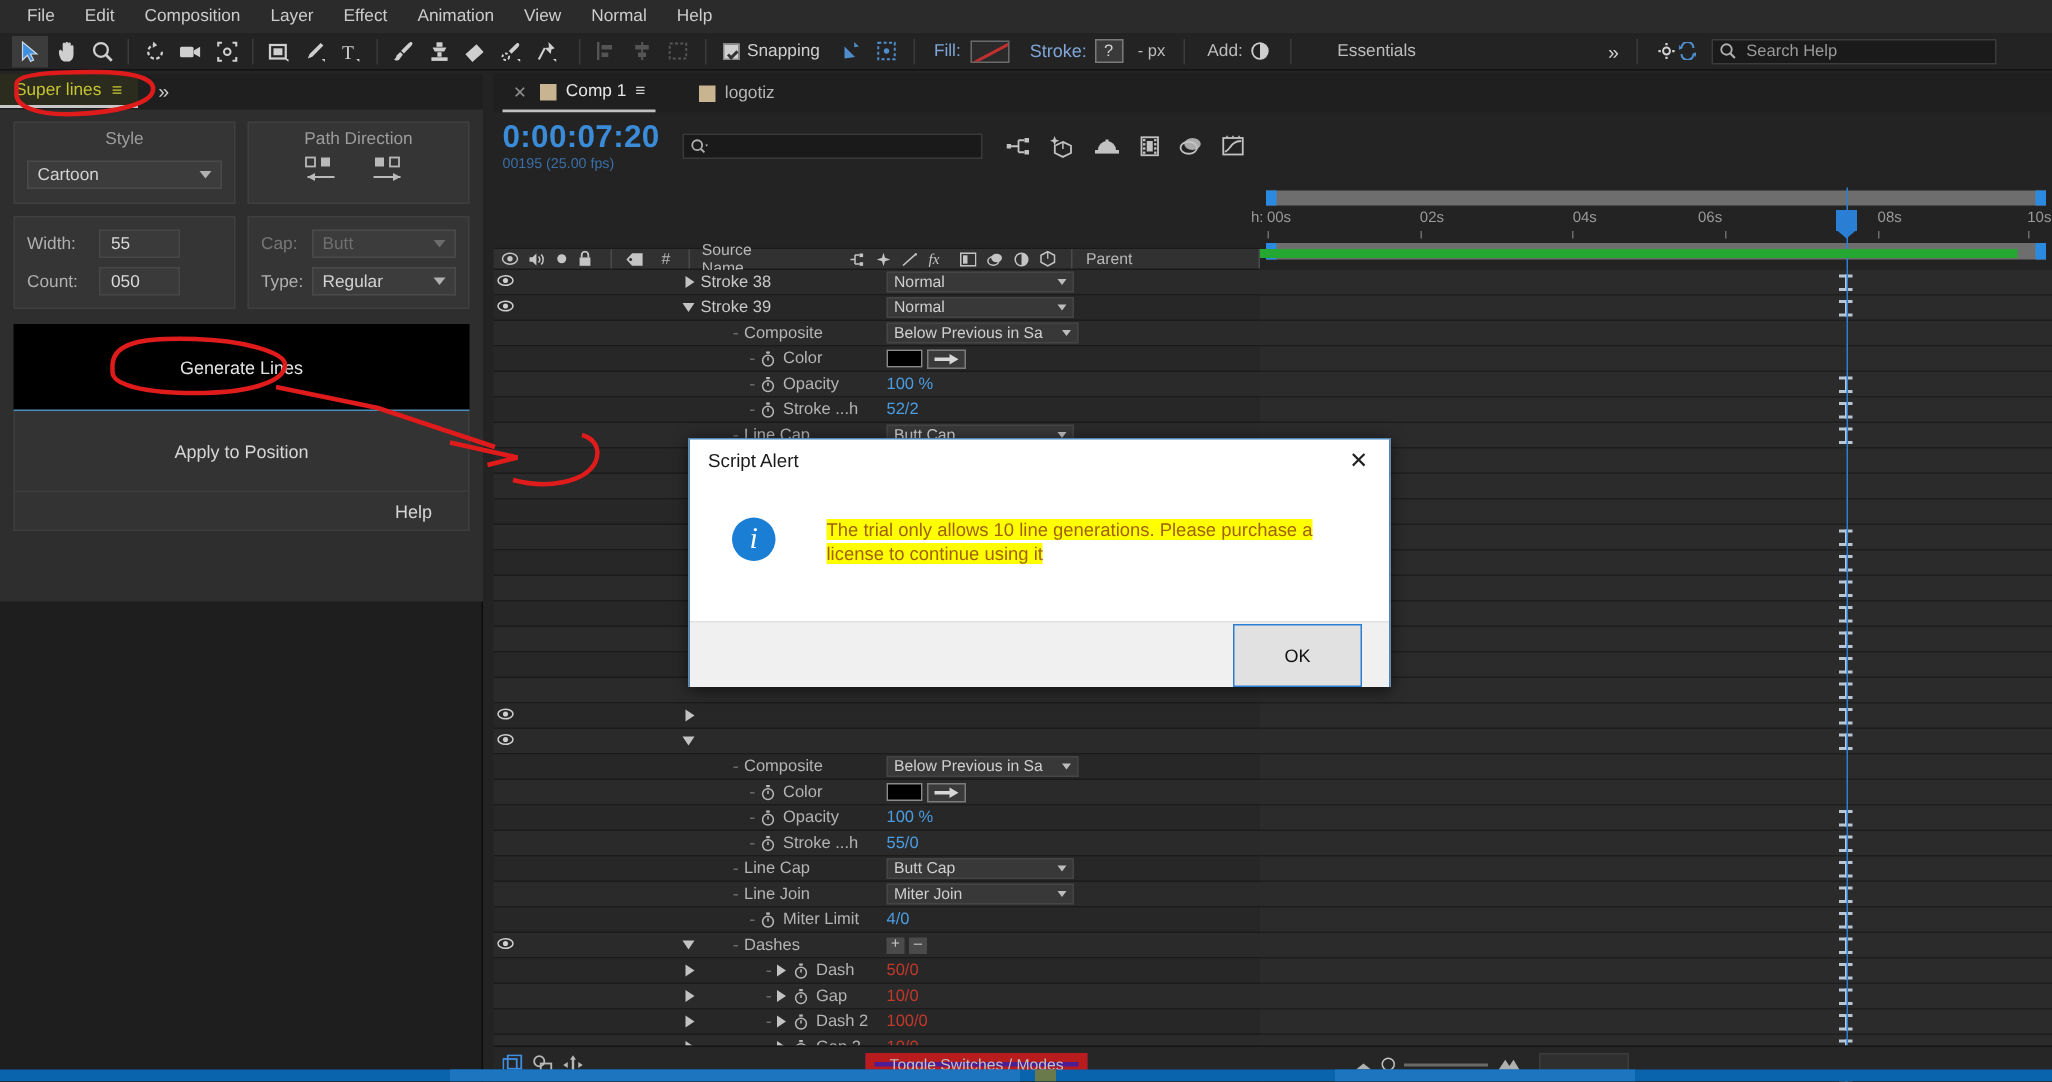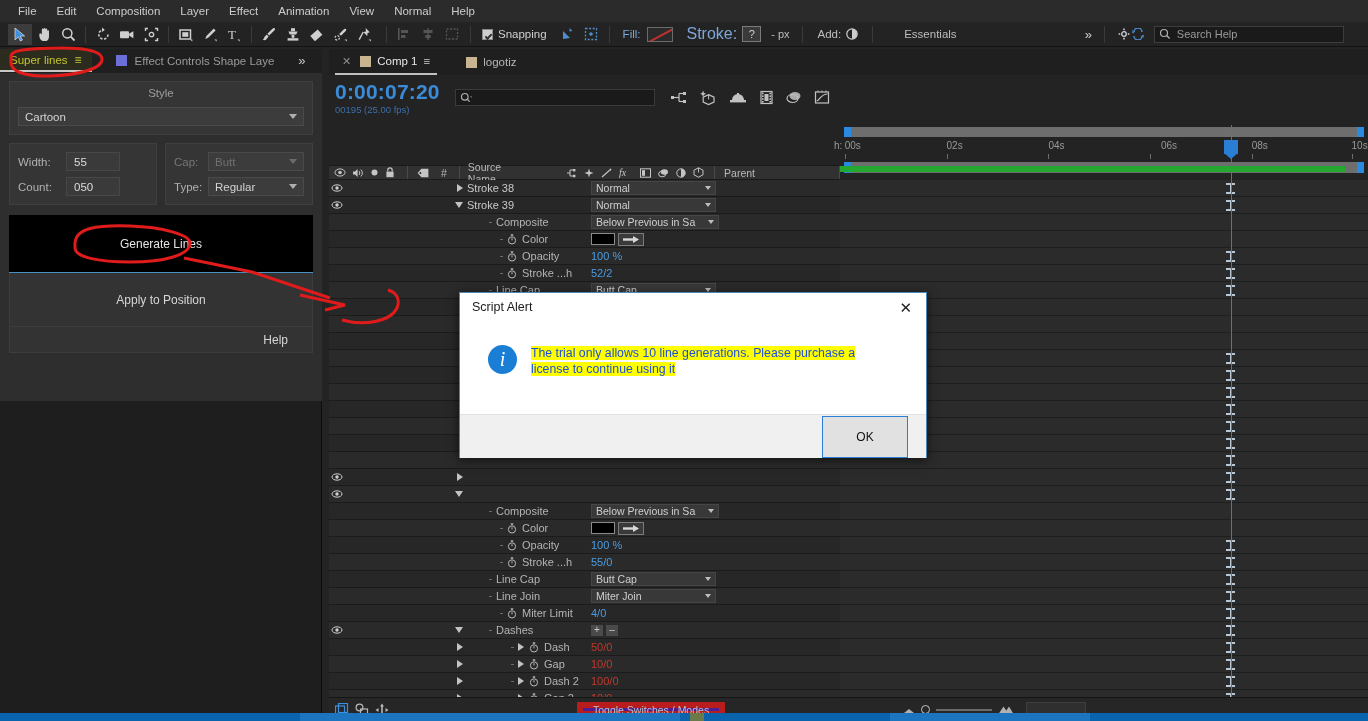--- a/index.html
+++ b/index.html
@@ -114,21 +114,21 @@
   .toggle-sw { background:#4c1d95; border:6px solid #b91c1c; height:15px; display:flex; align-items:center; padding:0 10px; color:#c0c0c0; font-size:10.5px; }
   .zslider { width:56px; height:2px; background:#6a6a6a; }
   .znob { width:9px; height:9px; border:1.5px solid #c3c3c3; border-radius:50%; }
 
   
   .dlg { position:absolute; left:459px; top:292px; width:468px; height:166px; background:#ffffff; border:1px solid #4a86b8; box-shadow:0 2px 10px rgba(0,0,0,.6); }
   .dlg-title { height:28px; display:flex; align-items:center; justify-content:space-between; padding:0 10px 0 12px; color:#1b1b1b; font-size:12.5px; }
   .dlg-x { color:#222; font-size:15px; line-height:15px; padding:0 4px; }
   .dlg-body { height:93px; display:flex; align-items:flex-start; padding:24px 16px 0 28px; }
   .infoicon { width:29px; height:29px; border-radius:50%; background:#1a7fd4; color:#fff; font-family:"Liberation Serif",serif; font-size:20px; font-style:italic; display:flex; align-items:center; justify-content:center; flex:0 0 29px; margin-right:14px; }
-  .dlg-msg { font-size:12.3px; color:#1d4ed8; line-height:16px; max-width:336px; }
+  .dlg-msg { font-size:12.3px; color:#a16207; line-height:16px; max-width:336px;margin-left:20px; }
   .dlg-msg span { background:#ffff00; }
   .dlg-foot { height:44px; background:#f0f0f0; display:flex; align-items:center; justify-content:flex-end; padding-right:18px; border-top:1px solid #e2e2e2; }
   .okbtn { width:86px; height:42px; background:#e1e1e1; border:1.6px solid #2a7fd4; color:#111; font-size:12px; display:flex; align-items:center; justify-content:center; }
 
   
   .anno { position:absolute; left:0; top:0; width:1368px; height:721px; pointer-events:none; }
 
   
   .taskbar { position:absolute; left:0; bottom:0; width:1368px; height:8px; background:#0a63ad; }
   .tb-seg { position:absolute; top:0; height:8px; background:#1d75bf; }
@@ -279,21 +279,21 @@
     </div>
     <div class="tbtn">
       <svg class="ic" width="14" height="14" viewBox="0 0 14 14">
           <rect x="1.5" y="1.5" width="11" height="11" fill="none" stroke="#4e8ecf" stroke-width="1.3" stroke-dasharray="2 1.6"></rect>
           <circle cx="7" cy="7" r="1.8" fill="#4e8ecf"></circle>
         </svg>
     </div>
     <div class="tsep" style="margin-left:6px"></div>
     <span class="lbl-blue" style="margin-left:8px;font-size:11.5px">Fill:</span>
     <div class="fillsw" style="margin-left:6px"></div>
-    <span class="lbl-blue" style="margin-left:14px;font-size:16px">Stroke:</span>
+    <span class="lbl-blue" style="margin-left:14px;font-size:12px">Stroke:</span>
     <div class="strokesw" style="margin-left:5px">?</div>
     <span style="margin-left:10px;color:#bdbdbd;font-size:11px">- px</span>
     <div class="tsep" style="margin-left:12px"></div>
     <span style="margin-left:10px;color:#bdbdbd;font-size:11.5px">Add:</span>
     <div style="margin-left:5px">
       <svg class="ic" width="12" height="12" viewBox="0 0 12 12">
           <circle cx="6" cy="6" r="5.2" fill="none" stroke="#cfcfcf" stroke-width="1.2"></circle>
           <path d="M6 1 A5 5 0 0 1 6 11 Z" fill="#cfcfcf"></path>
         </svg>
     </div>
@@ -326,34 +326,47 @@
       <span>Search Help</span>
     </div>
   </div>
 
   <div class="leftpanel">
     <div class="lp-tabs">
       <div class="lp-tab active">
         <span>Super lines</span>
         <span class="hamb">≡</span>
       </div>
-      <div class="lp-tab" style="margin-left:14px;color:#9a9a9a">
-        <span style="width:11px;height:11px;background:#6b6fd6;display:inline-block;margin-right:8px"></span>
-        <span>Effect Controls Shape Laye</span>
-      </div>
       <div style="margin-left:14px;color:#c9c9c9;font-size:13px;line-height:23px">»</div>
     </div>
 
     <div class="lp-body">
       <div class="row2">
         <div class="col grp" style="padding:0 8px 8px">
           <div class="grp-title">Style</div>
           <div class="sel-ctl" style="margin-top:8px">
             <span>Cartoon</span>
             <span class="caret"></span>
+          </div>
+        </div>
+        <div class="col grp" style="padding:0 8px 6px">
+          <div class="grp-title">Path Direction</div>
+          <div class="pd-icons">
+            <svg width="30" height="20" viewBox="0 0 30 20">
+                <rect x="3" y="2" width="6" height="6" fill="none" stroke="#b9b9b9" stroke-width="1.2"></rect>
+                <rect x="13" y="2" width="6" height="6" fill="#b9b9b9"></rect>
+                <line x1="4" y1="15" x2="22" y2="15" stroke="#b9b9b9" stroke-width="1.2"></line>
+                <path d="M4 15 L9 12.4 L9 17.6 Z" fill="#b9b9b9"></path>
+              </svg>
+            <svg width="30" height="20" viewBox="0 0 30 20">
+                <rect x="3" y="2" width="6" height="6" fill="#b9b9b9"></rect>
+                <rect x="13" y="2" width="6" height="6" fill="none" stroke="#b9b9b9" stroke-width="1.2"></rect>
+                <line x1="2" y1="15" x2="20" y2="15" stroke="#b9b9b9" stroke-width="1.2"></line>
+                <path d="M20 15 L15 12.4 L15 17.6 Z" fill="#b9b9b9"></path>
+              </svg>
           </div>
         </div>
       </div>
 
       <div class="row2" style="margin-top:8px">
         <div class="col grp" style="padding:8px">
           <div class="fld-row">
             <span class="fld-lbl">Width:</span>
             <span class="fld-val">55</span>
           </div>
@@ -541,21 +554,21 @@
 
     <div class="ruler">
       <div class="workbar">
         <div class="wb-end" style="left:0"></div>
         <div class="wb-end" style="right:0"></div>
       </div>
       <div class="ticklabels" id="ticklabels">
           <div class="tk" style="left: 4.64px;">00s</div>
           <div class="tk" style="left: 106.544px;">02s</div>
           <div class="tk" style="left: 208.448px;">04s</div>
-          <div class="tk" style="left: 321px;">06s</div>
+          <div class="tk" style="left: 292px;">06s</div>
           <div class="tk" style="left: 411.728px;">08s</div>
           <div class="tk" style="left: 511.52px;">10s</div>
           <div class="tk" style="left: -6px;">h:</div>
         </div>
       <div id="tickmarks">
           <div class="tkmark" style="left: 4.64px;"></div>
           <div class="tkmark" style="left: 106.544px;"></div>
           <div class="tkmark" style="left: 208.448px;"></div>
           <div class="tkmark" style="left: 310.352px;"></div>
           <div class="tkmark" style="left: 411.728px;"></div>

